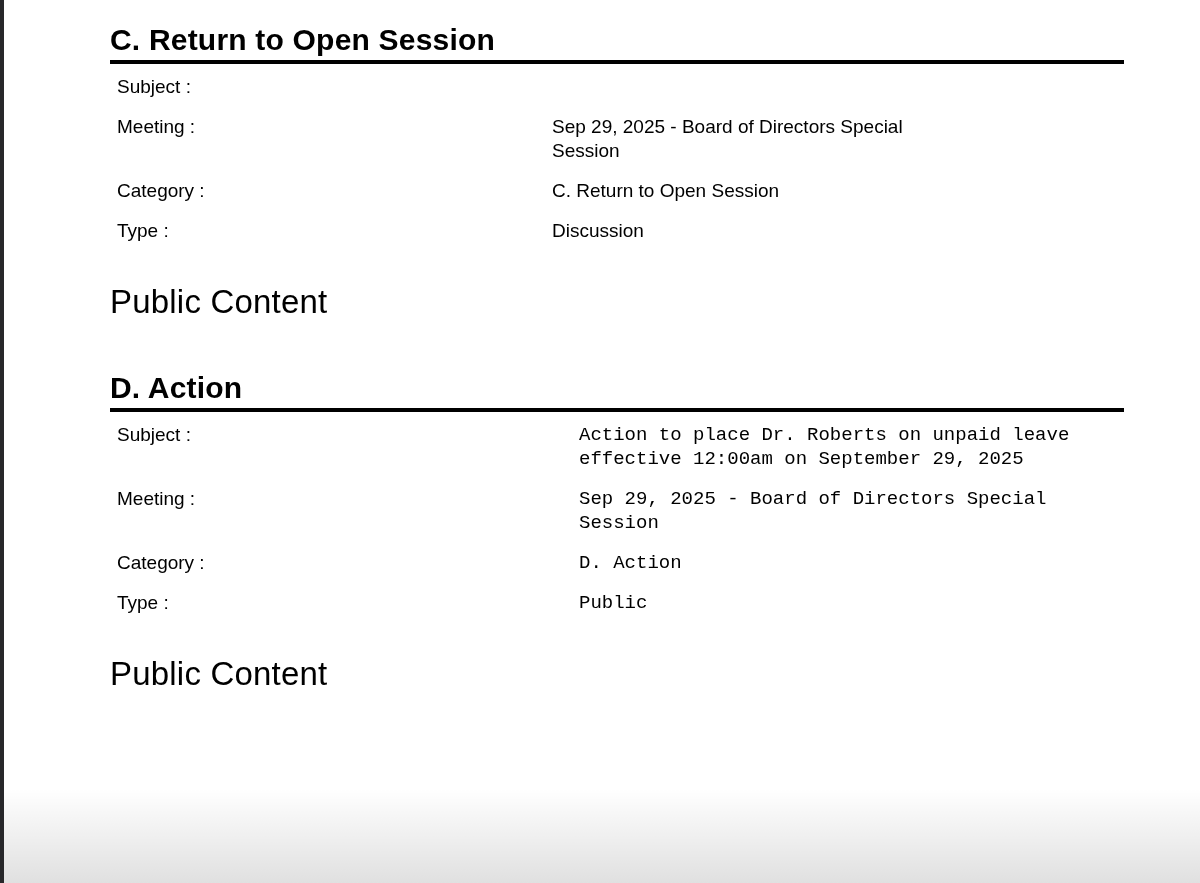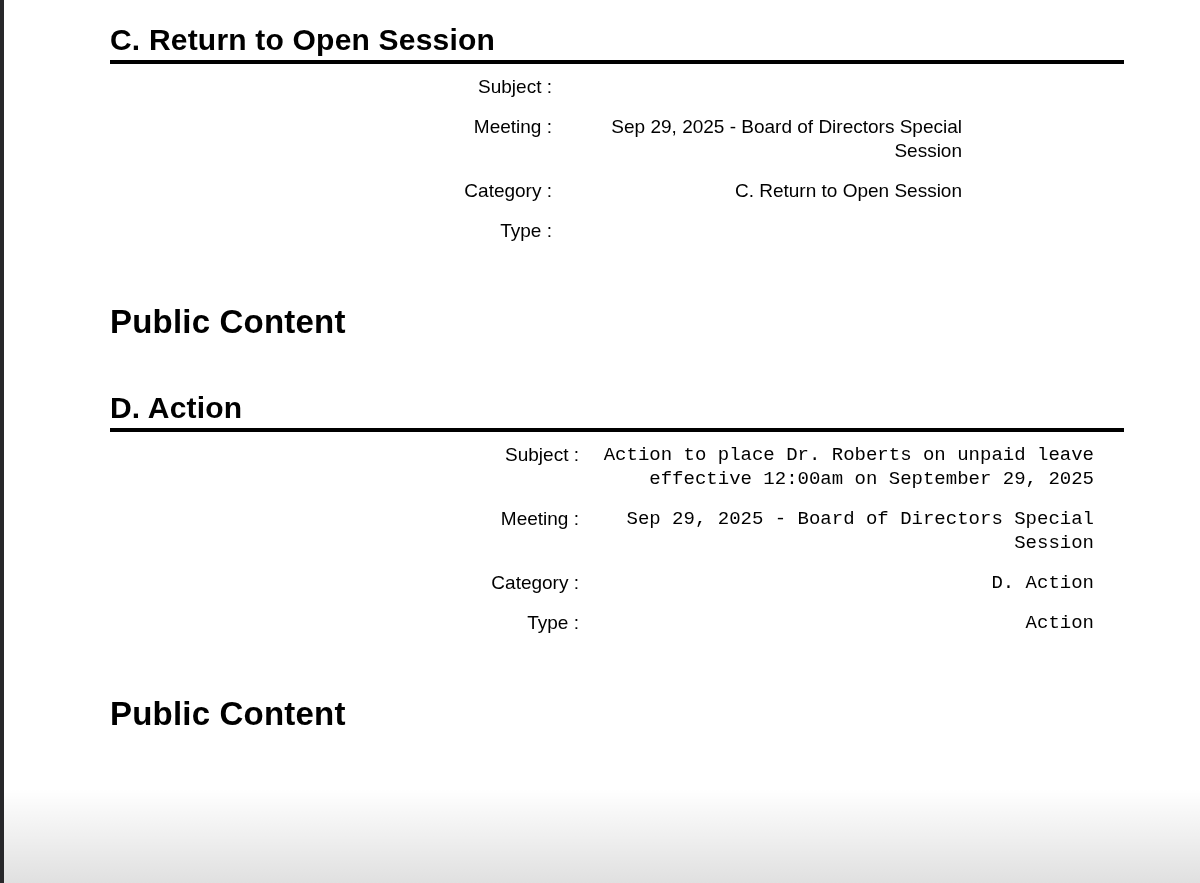--- a/index.html
+++ b/index.html
@@ -53,35 +53,34 @@
   .section-c .section-heading { margin-top: 23px; }
   .section-d .section-heading { margin-top: 50px; }
   .meta-table {
     margin-top: 3px;
     font-size: 19px;
     line-height: 24px;
   }
   .meta-row {
     display: flex;
     padding: 8px 0;
-    text-align: right;
   }
   .meta-label {
     flex-shrink: 0;
     padding-left: 7px;
   }
   .section-c .meta-label { width: 442px; }
   .section-d .meta-label { width: 469px; }
   .meta-value { }
   .section-c .meta-value { width: 410px; }
   .section-d .meta-value { width: 515px; font-family: Liberation Mono, monospace; }
   .public-content-heading {
-    margin: 52px 0 0 0;
+    margin: 32px 0 0 0;
     font-size: 33px;
-    font-weight: bold;
+    font-weight: normal;
     line-height: 38px;
     letter-spacing: 0.2px;
   }
   .body-text {
     margin: 38px 0 0 0;
     font-size: 19px;
     line-height: 24px;
   }
 </style>
 </head>
@@ -102,20 +101,21 @@
       <div class="meta-row">
         <div class="meta-label">Meeting :</div>
         <div class="meta-value">Sep 29, 2025 - Board of Directors Special Session</div>
       </div>
       <div class="meta-row">
         <div class="meta-label">Category :</div>
         <div class="meta-value">C. Return to Open Session</div>
       </div>
       <div class="meta-row">
         <div class="meta-label">Type :</div>
+        <div class="meta-value">Discussion</div>
       </div>
     </div>
 
     <h1 class="public-content-heading">Public Content</h1>
   </section>
 
   <section class="section-d">
     <h2 class="section-heading">D. Action</h2>
 
     <div class="meta-table">
@@ -126,20 +126,20 @@
       <div class="meta-row">
         <div class="meta-label">Meeting :</div>
         <div class="meta-value">Sep 29, 2025 - Board of Directors Special Session</div>
       </div>
       <div class="meta-row">
         <div class="meta-label">Category :</div>
         <div class="meta-value">D. Action</div>
       </div>
       <div class="meta-row">
         <div class="meta-label">Type :</div>
-        <div class="meta-value">Action</div>
+        <div class="meta-value">Public</div>
       </div>
     </div>
 
     <h1 class="public-content-heading">Public Content</h1>
   </section>
 
 </div>
 
 </body></html>

